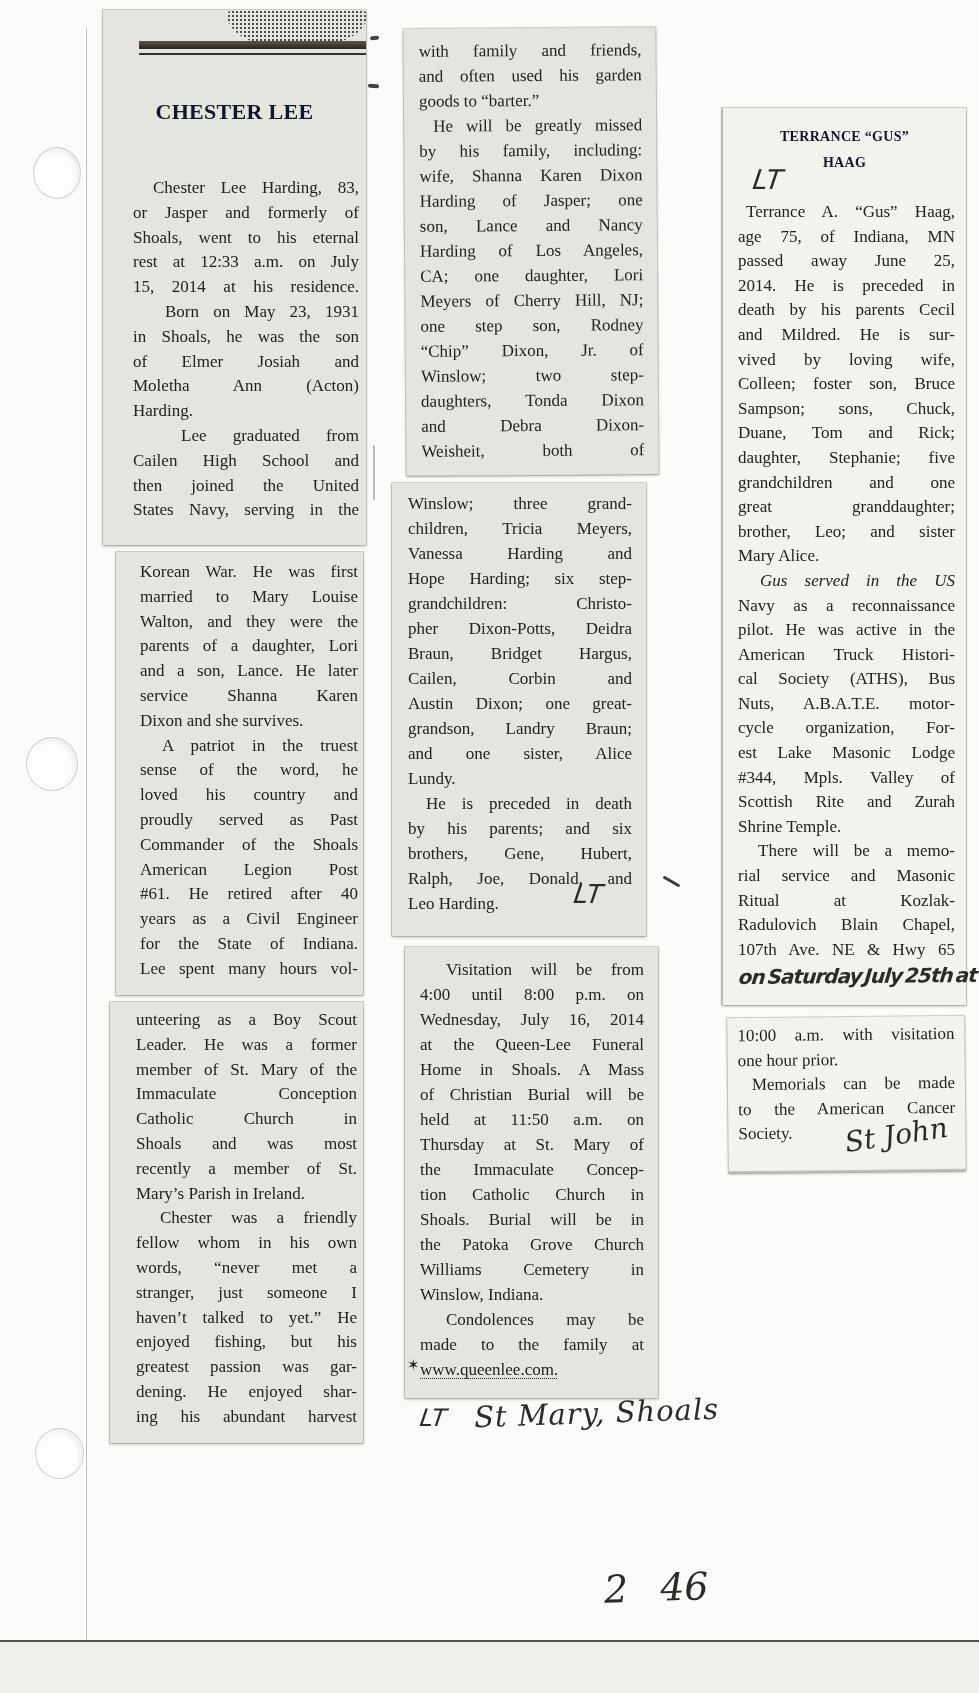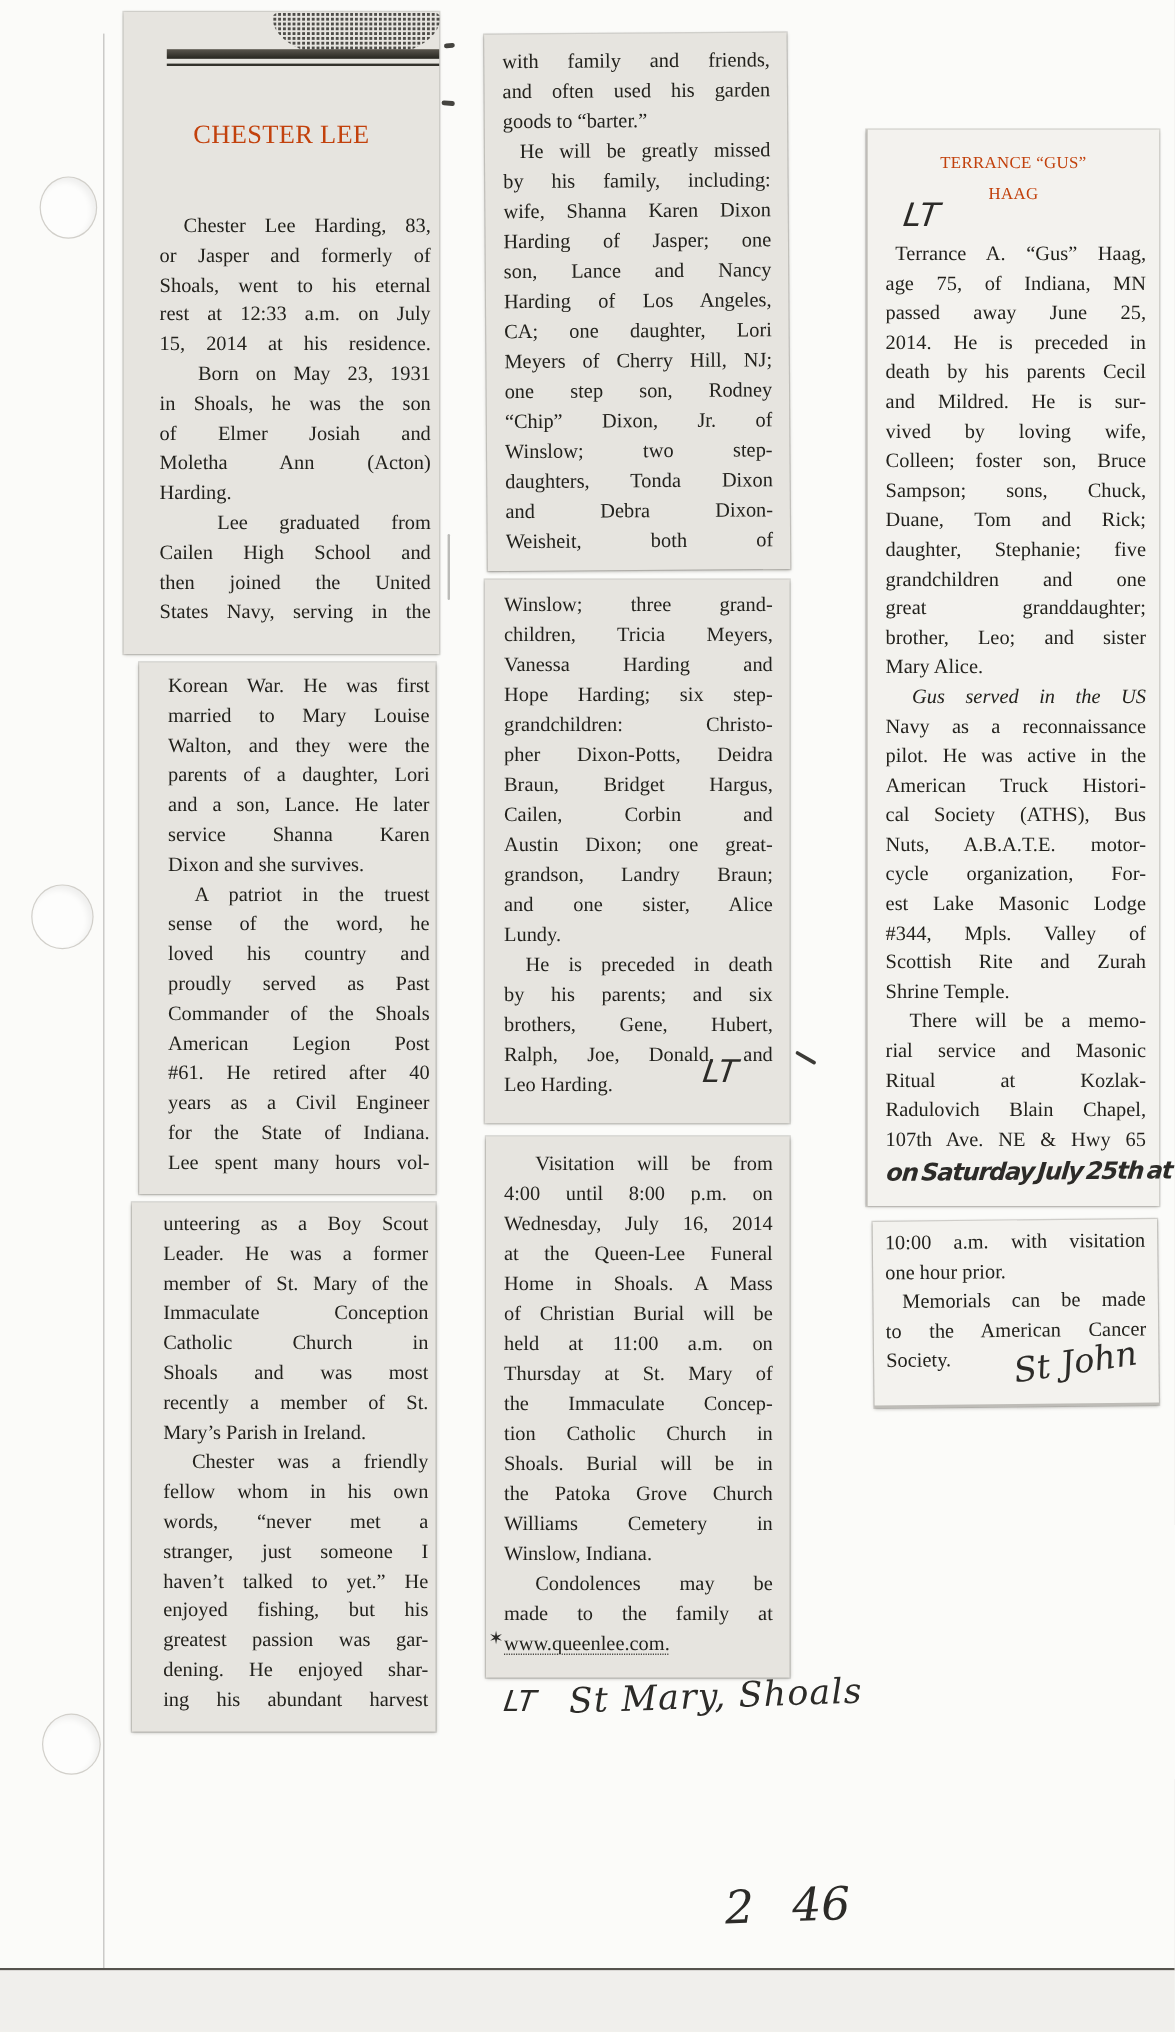--- a/index.html
+++ b/index.html
@@ -17,36 +17,36 @@
   #hole3{left:35px;top:1428px;width:47px;height:49px;}
   .smudge{position:absolute;background:#454440;border-radius:2px;}
   
   .clip{position:absolute;background:#e6e4df;
         box-shadow:0 1px 3px rgba(60,58,50,.4), 0 0 0 1px rgba(95,92,84,.22);}
   .clip.light{background:#f3f2ee;}
   #clipA{left:103px;top:10px;width:263px;height:535px;}
   #clipB{left:116px;top:552px;width:247px;height:443px;}
   #clipC{left:110px;top:1002px;width:253px;height:441px;}
   #clipD{left:405px;top:28px;width:252px;height:447px;transform:rotate(-0.4deg);}
-  #clipE{left:404px;top:483px;width:254px;height:453px;}
+  #clipE{left:392px;top:483px;width:254px;height:453px;}
   #clipF{left:405px;top:947px;width:253px;height:451px;}
   #clipG{left:722px;top:108px;width:243px;height:897px;border-left:1px solid rgba(110,108,100,.45);}
   #clipG2{left:728px;top:1017px;width:237px;height:153px;transform:rotate(-0.6deg);
           border-bottom:2px solid rgba(110,108,100,.4);}
   
   .halftone{position:absolute;left:124px;right:-1px;top:0;height:38px;
             border-radius:6% 6% 50% 50% / 14% 14% 100% 100%;
             background-image:radial-gradient(circle,#33322e 1.15px,transparent 1.45px);
             background-size:4px 4px;opacity:.85;}
   .rule-thick{position:absolute;left:36px;right:0;top:31px;height:8px;
               background:linear-gradient(#5a564e,#26251f);}
   .rule-thin{position:absolute;left:36px;right:0;top:43px;height:2px;background:#33322c;}
   
-  .title{position:absolute;left:0;right:0;text-align:center;color:#c2410c;
-         font-weight:normal;font-size:22px;line-height:27px;letter-spacing:.3px;}
+  .title{position:absolute;left:0;right:0;text-align:center;color:#0f172a;
+         font-weight:bold;font-size:22px;line-height:27px;letter-spacing:.3px;}
   #clipA .title{top:88px;}
   #clipG .title{top:16px;font-size:14px;line-height:26px;}
   .body{position:absolute;color:#23221d;}
   .tl{font-size:17px;text-align:justify;text-align-last:justify;overflow:hidden;}
   .lh-a .tl{height:24.8px;line-height:24.8px;}
   .lh-m .tl{height:25px;line-height:25px;}
   .lh-r .tl{height:24.6px;line-height:24.6px;}
   .tl.nj{text-align-last:left;}
   .tl.url{text-decoration:underline dotted 1px;text-underline-offset:3px;}
   #bodyA{left:30px;right:7px;top:166px;}
@@ -203,21 +203,21 @@
   </div>
 
   <div class="clip" id="clipF">
     <div class="body lh-m" id="bodyF">
         <div class="tl" style="text-indent: 26px;">Visitation will be from</div>
         <div class="tl">4:00 until 8:00 p.m. on</div>
         <div class="tl">Wednesday, July 16, 2014</div>
         <div class="tl">at the Queen-Lee Funeral</div>
         <div class="tl">Home in Shoals. A Mass</div>
         <div class="tl">of Christian Burial will be</div>
-        <div class="tl">held at 11:00 a.m. on</div>
+        <div class="tl">held at 11:50 a.m. on</div>
         <div class="tl">Thursday at St. Mary of</div>
         <div class="tl">the Immaculate Concep-</div>
         <div class="tl">tion Catholic Church in</div>
         <div class="tl">Shoals. Burial will be in</div>
         <div class="tl">the Patoka Grove Church</div>
         <div class="tl">Williams Cemetery in</div>
         <div class="tl nj">Winslow, Indiana.</div>
         <div class="tl" style="text-indent: 26px;">Condolences may be</div>
         <div class="tl">made to the family at</div>
         <div class="tl nj url">www.queenlee.com.</div>

